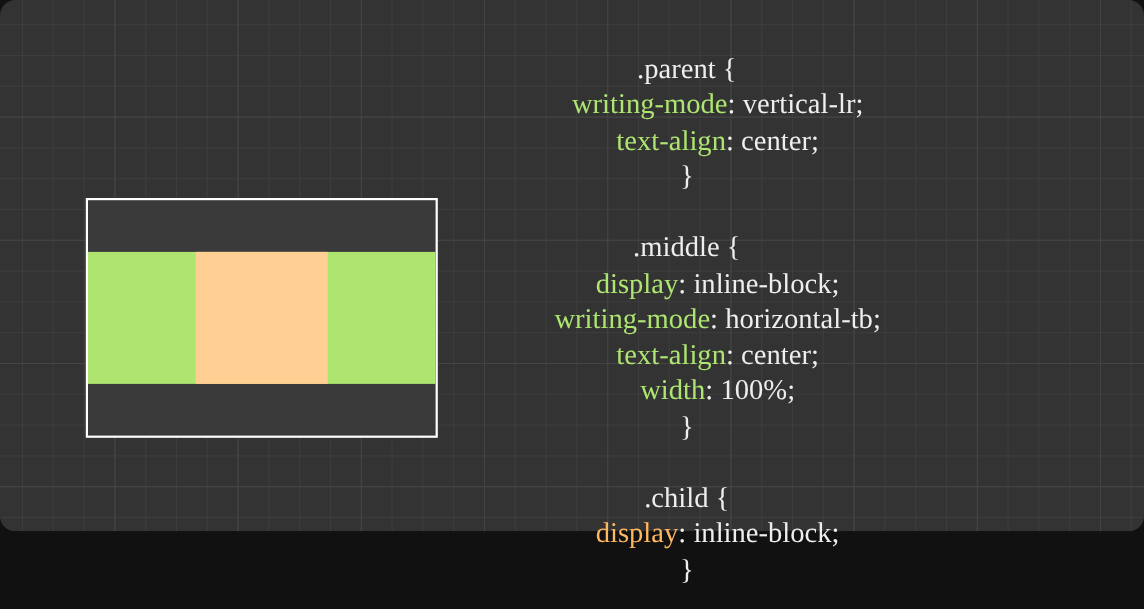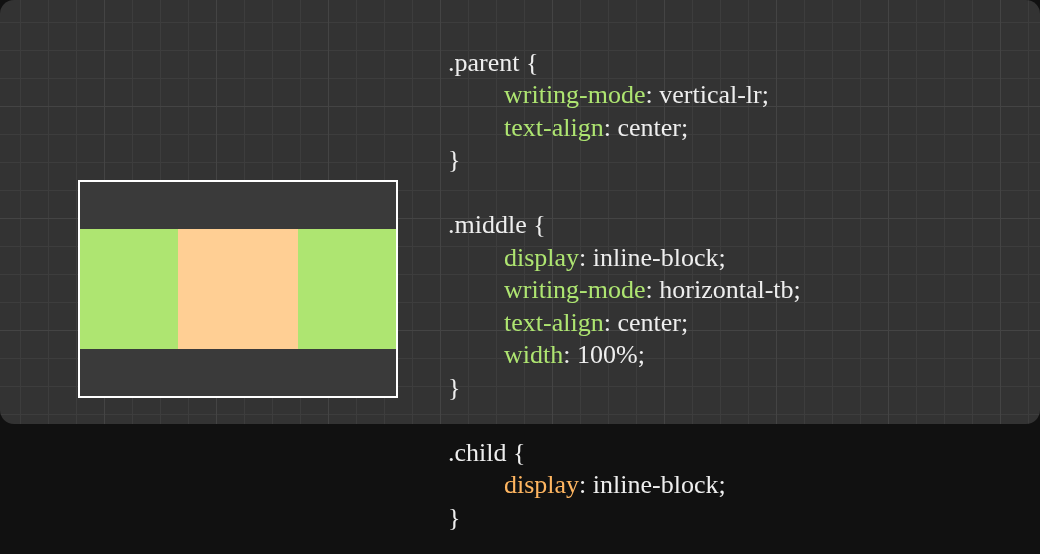--- a/index.html
+++ b/index.html
@@ -3,31 +3,32 @@
 <meta charset="utf-8">
 <style>
   * { box-sizing: border-box; margin: 0; padding: 0; }
   html, body { width: 1040px; height: 554px; overflow: hidden; }
   body {
     font-family: "Comic Sans MS", "Comic Sans", cursive;
     background: #111;
   }
   .panel {
     width: 1040px;
-    height: 424px;
+    height: 483px;
     background-color: #333333;
     background-image:
       linear-gradient(#444 1px, transparent 1px),
       linear-gradient(90deg, #444 1px, transparent 1px),
       linear-gradient(#3d3d3d 1px, transparent 1px),
       linear-gradient(90deg, #3d3d3d 1px, transparent 1px);
     background-size: 112px 112px, 112px 112px, 28px 28px, 28px 28px;
     background-position: -8px -6px, -8px -6px, -8px -6px, -8px -6px;
     border-radius: 14px;
     position: relative;
+    text-align: center;
   }
   .demo {
     position: absolute;
     left: 78px;
     top: 180px;
     width: 320px;
     height: 218px;
     background: #3a3a3a;
     border: 2px solid #ffffff;
     display: flex;

